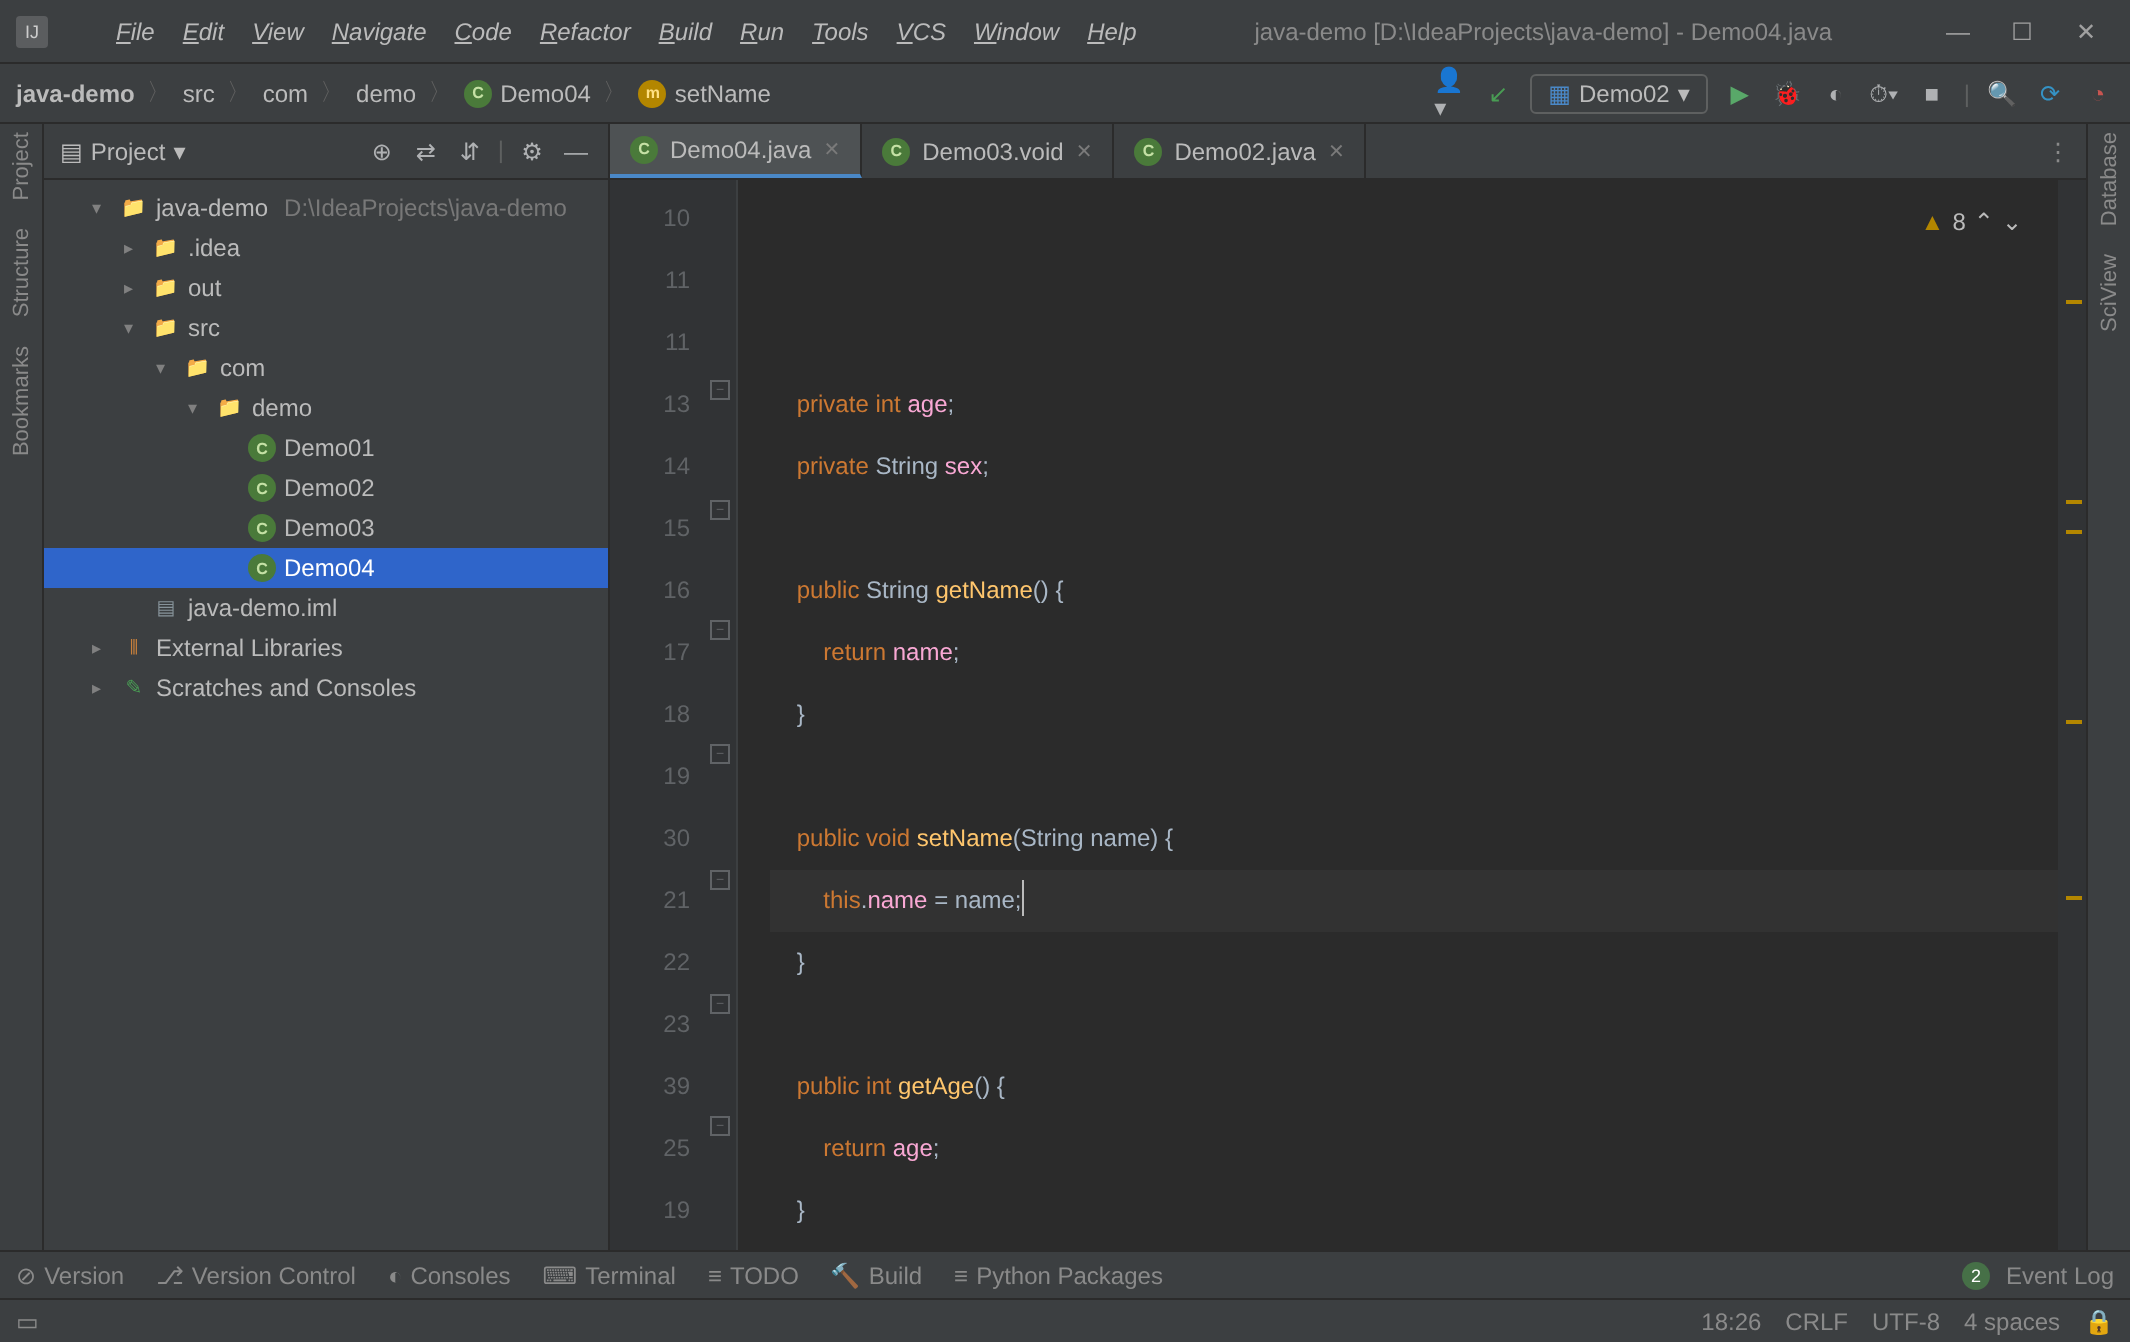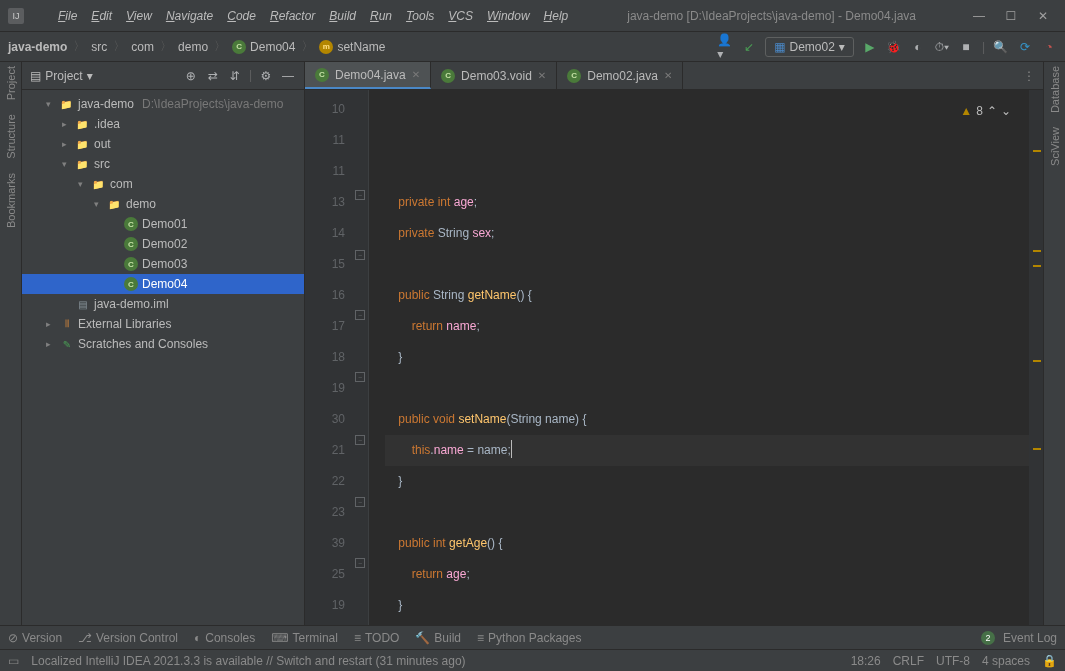--- a/index.html
+++ b/index.html
@@ -335,20 +335,19 @@
     </span>
     <span class="bt-spacer"></span>
     <span class="bt-item">
       <span class="event-badge">2</span>
       <span>Event Log</span>
     </span>
   </div>
 
 <div class="statusbar">
   <span>▭</span>
-  <span>Localized IntelliJ IDEA 2021.3.3 is available // Switch and restart (31 minutes ago)</span>
   <span class="st-spacer"></span>
   <span>18:26</span>
   <span>CRLF</span>
   <span>UTF-8</span>
   <span>4 spaces</span>
   <span>🔒</span>
 </div>
 
 </body></html>

